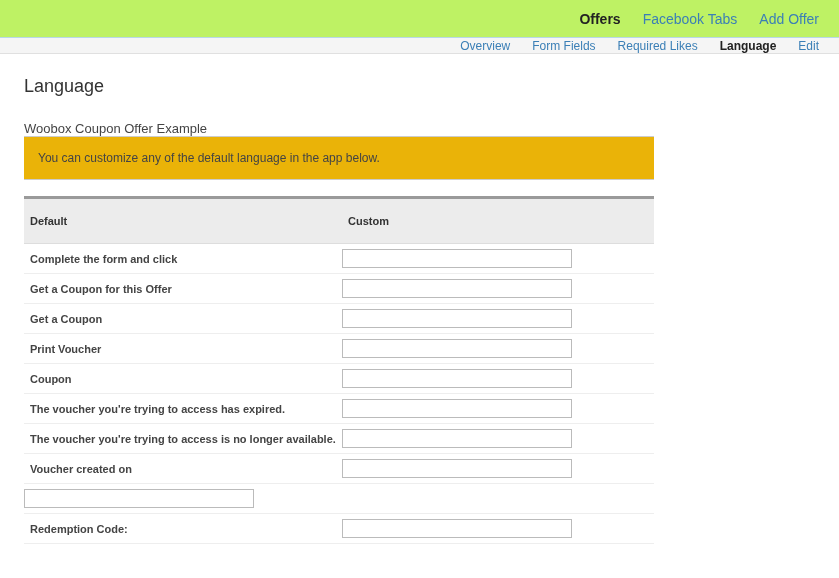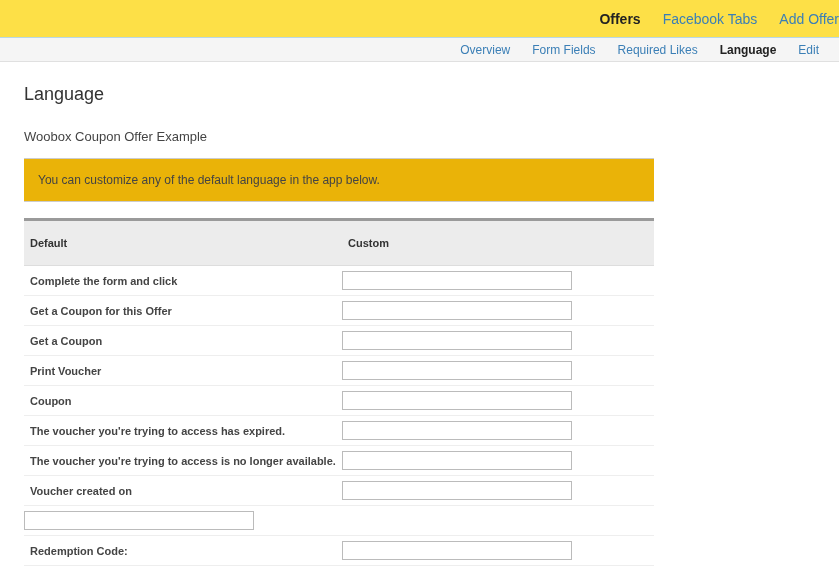--- a/index.html
+++ b/index.html
@@ -4,40 +4,41 @@
 <style>
   * { box-sizing: border-box; margin: 0; padding: 0; }
   body {
     font-family: "Segoe UI", Tahoma, Arial, sans-serif;
     font-size: 12px;
     color: #333;
     background: #fff;
     width: 839px;
   }
   .top-nav {
-    background: #fde047;
+    background: #bef264;
     height: 38px;
     display: flex;
     justify-content: flex-end;
     align-items: center;
+    padding-right: 20px;
     border-bottom: 1px solid #b8d8e8;
   }
   .top-nav .nav-item {
     margin-left: 22px;
     font-size: 14px;
     color: #3b7fb6;
     cursor: pointer;
   }
   .top-nav .nav-item.active {
     color: #222;
     font-weight: 600;
   }
   .sub-nav {
     background: #f5f5f5;
-    height: 24px;
+    height: 16px;
     display: flex;
     justify-content: flex-end;
     align-items: center;
     padding-right: 20px;
     border-bottom: 1px solid #e0e0e0;
     position: relative;
   }
   .sub-nav .nav-item {
     margin-left: 22px;
     font-size: 12px;
@@ -53,21 +54,20 @@
   }
   .page-title {
     font-size: 18px;
     font-weight: 400;
     color: #333;
     margin-bottom: 24px;
   }
   .subtitle {
     font-size: 13px;
     color: #444;
-    margin-bottom: 14px;
   }
   .info-box {
     background: #eab308;
     border-top: 1px solid #ccc;
     border-bottom: 1px solid #ccc;
     padding: 14px 14px;
     font-size: 12px;
     color: #444;
     width: 630px;
     margin-bottom: 16px;

